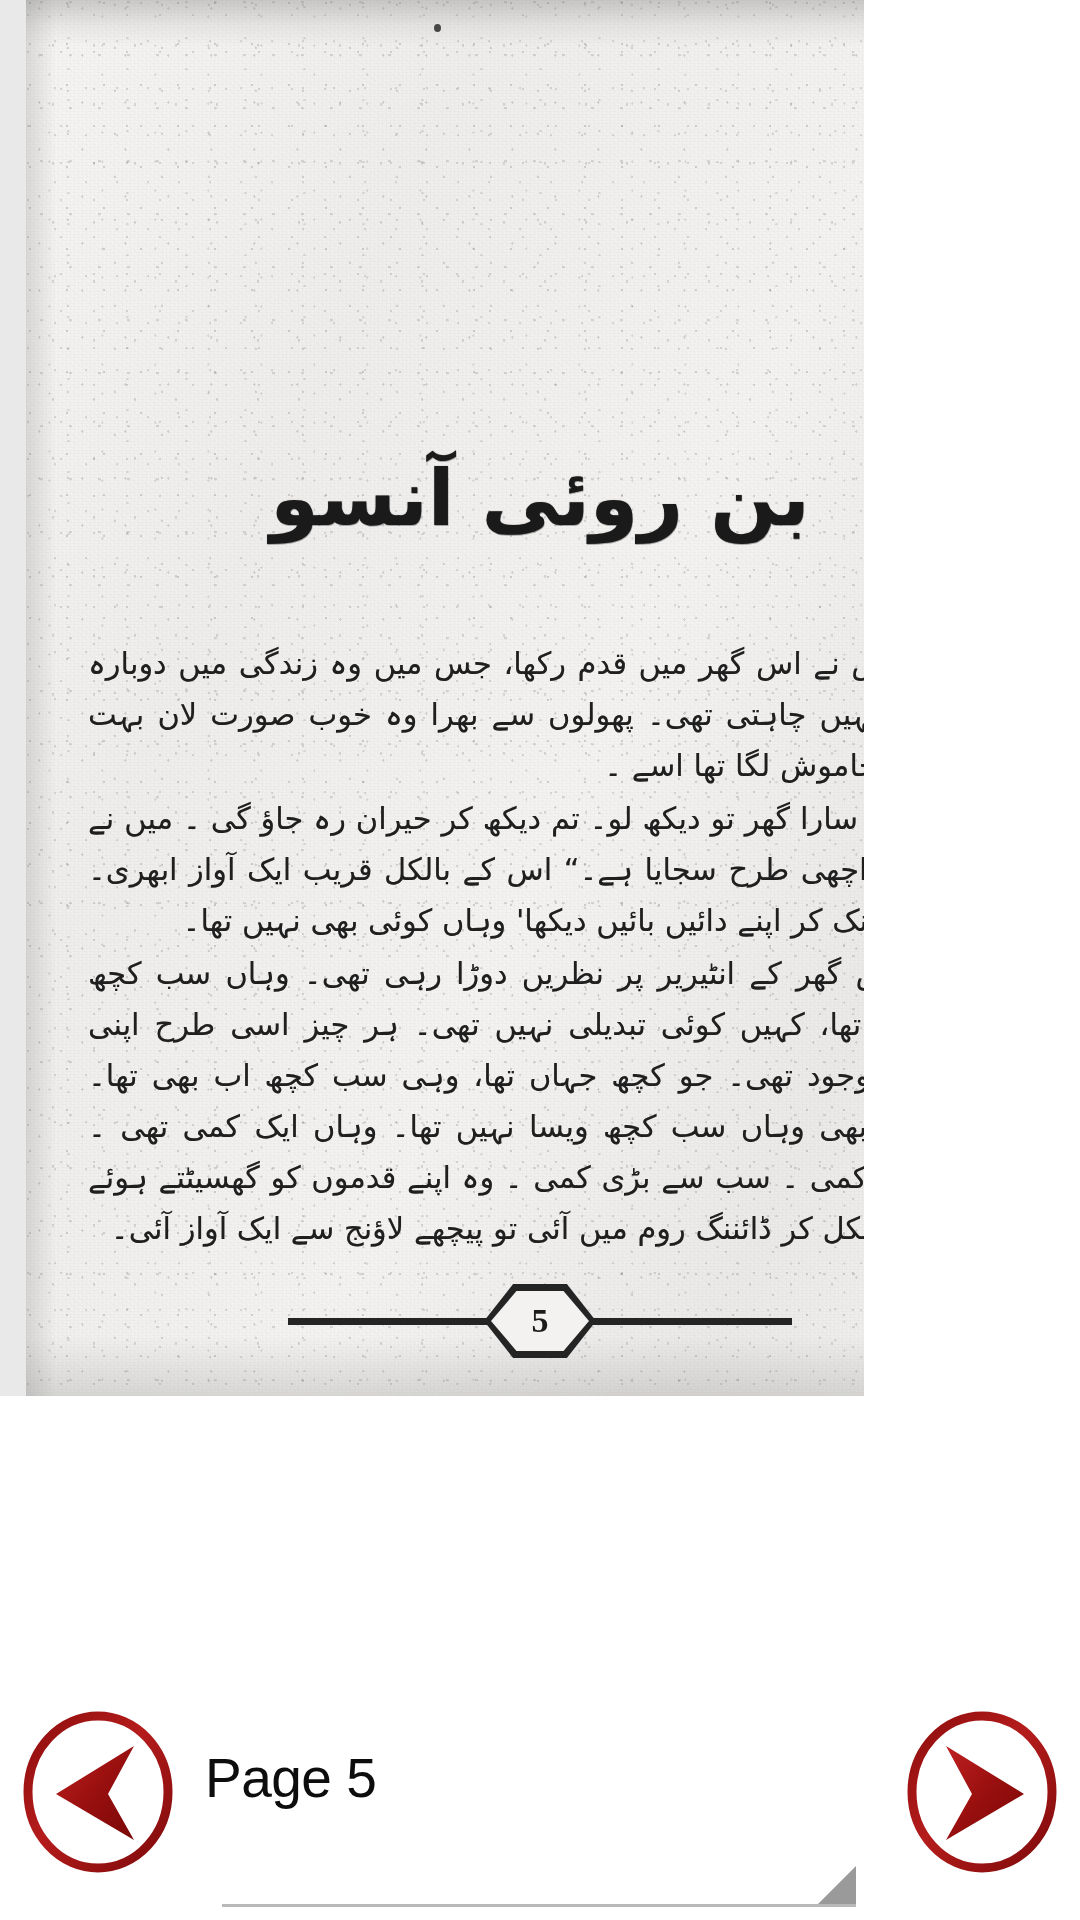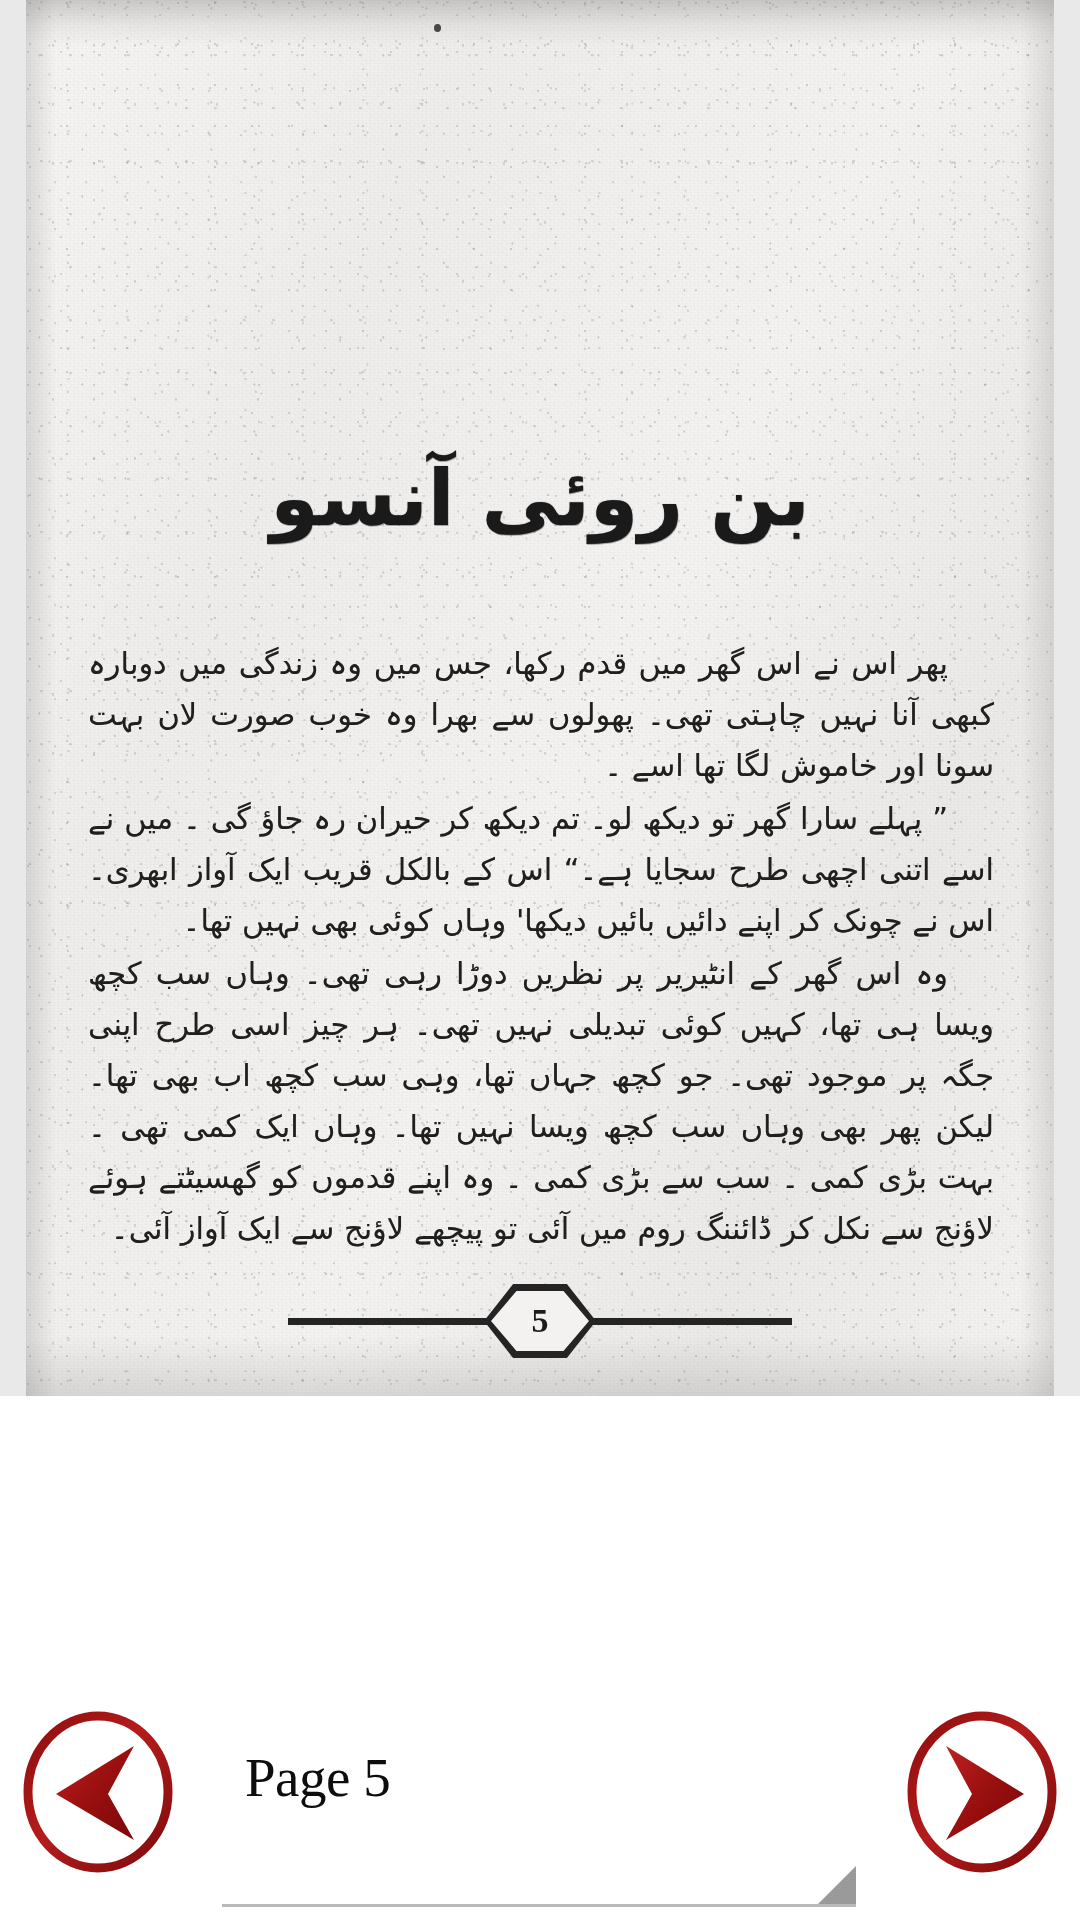--- a/index.html
+++ b/index.html
@@ -13,21 +13,21 @@
     font-family: "Liberation Sans", sans-serif;
     overflow: hidden;
     position: relative;
   }
 
   
   #reader-viewport {
     position: absolute;
     left: 0;
     top: 0;
-    width: 1080px;
+    width: 864px;
     height: 1396px;
     background: #e9e9e9;
     overflow: hidden;
   }
 
   
   #page-scan {
     position: absolute;
     left: 26px;
     top: 0;
@@ -210,25 +210,24 @@
     height: 164px;
     cursor: pointer;
   }
   #prev-page-button { left: 16px; }
   #next-page-button { left: 900px; }
 
   #page-indicator {
     position: absolute;
     left: 205px;
     top: 1746px;
-    font-family: Liberation Serif, serif;
+    font-family: Liberation Sans, sans-serif;
     font-size: 55px;
     color: #0d0d0d;
     letter-spacing: -0.5px;
-    margin-left: 40px;
   }
 
   
   #resize-handle {
     position: absolute;
     left: 816px;
     top: 1866px;
     width: 40px;
     height: 40px;
     background: #9a9a9a;

